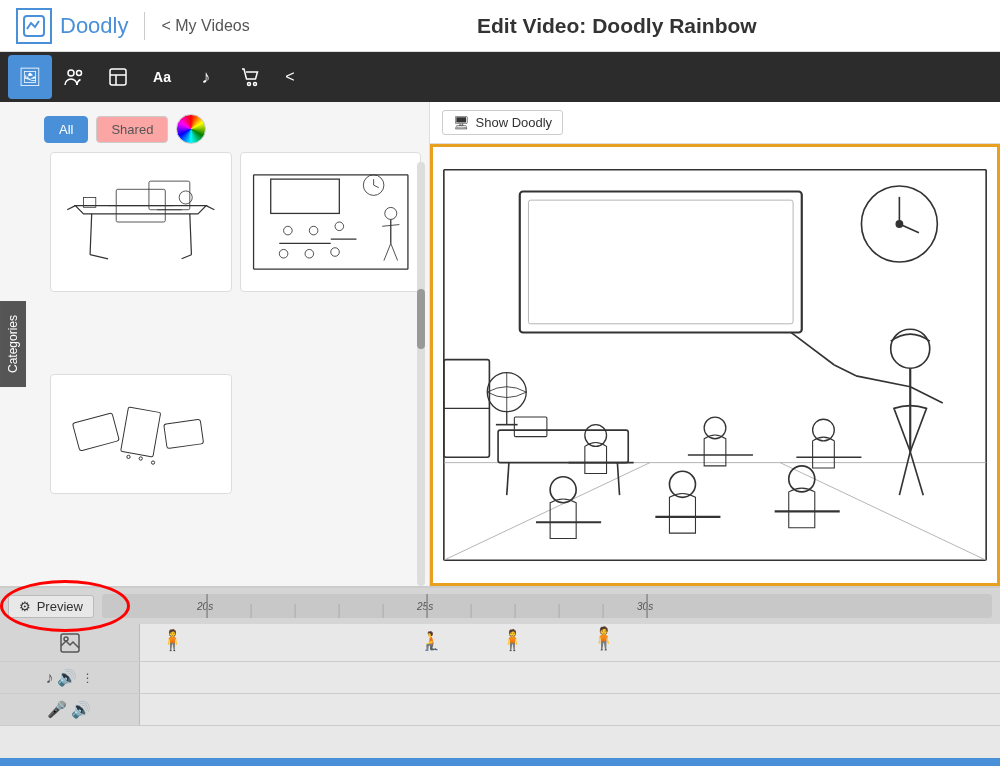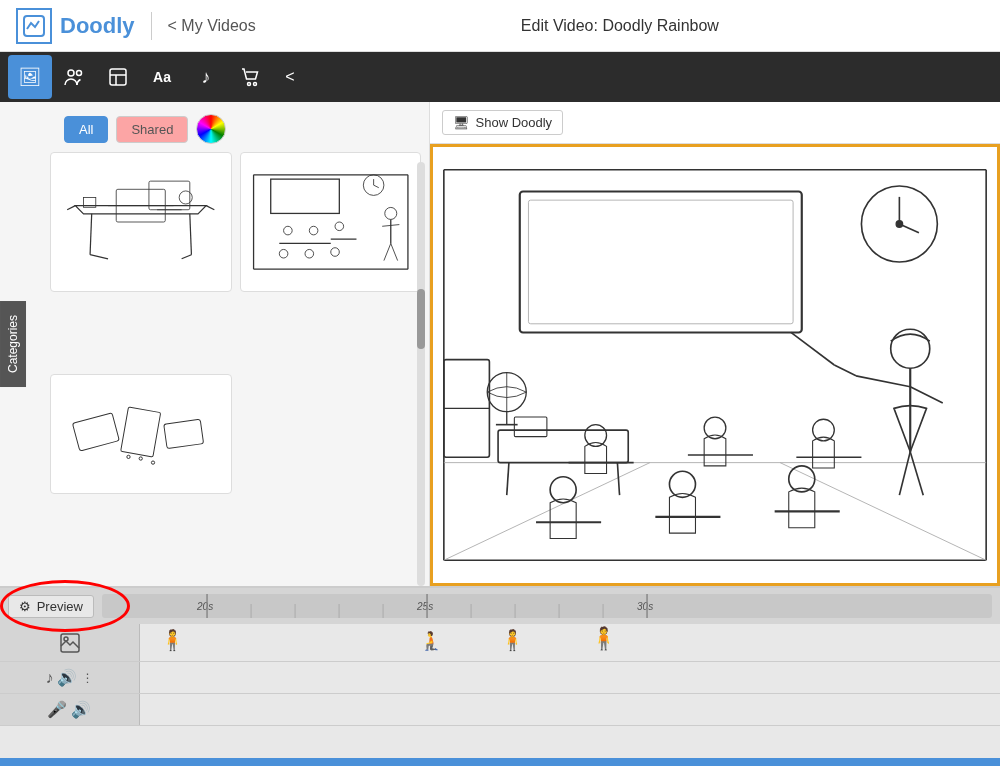--- a/index.html
+++ b/index.html
@@ -25,39 +25,39 @@
       background: #fff;
       border: 2px solid #4a90d9;
       display: flex;
       align-items: center;
       justify-content: center;
       font-size: 18px;
       color: #4a90d9;
     }
     .logo-text {
       font-size: 22px;
-      font-weight: bold;
+      font-weight: normal;
       color: #4a90d9;
     }
     .divider-v {
       width: 1px;
       height: 28px;
       background: #ccc;
       margin: 0 16px;
     }
     .back-link {
       font-size: 16px;
       color: #555;
       cursor: pointer;
     }
     .header-title {
       flex: 1;
       text-align: center;
-      font-size: 16px;
-      font-weight: normal;
+      font-size: 21px;
+      font-weight: bold;
       color: #333;
     }
 
     
     .toolbar {
       display: flex;
       align-items: center;
       background: #2c2c2c;
       height: 50px;
       padding: 0 8px;
@@ -112,21 +112,21 @@
       padding: 6px 14px;
       cursor: pointer;
       white-space: nowrap;
       z-index: 10;
     }
 
     
     .filter-bar {
       display: flex;
       align-items: center;
-      padding: 12px 12px 8px 64px;
+      padding: 12px 12px 8px 44px;
       gap: 8px;
     }
     .filter-btn {
       padding: 5px 14px;
       border-radius: 4px;
       font-size: 13px;
       cursor: pointer;
       border: 1px solid #ccc;
     }
     .filter-btn.active {

